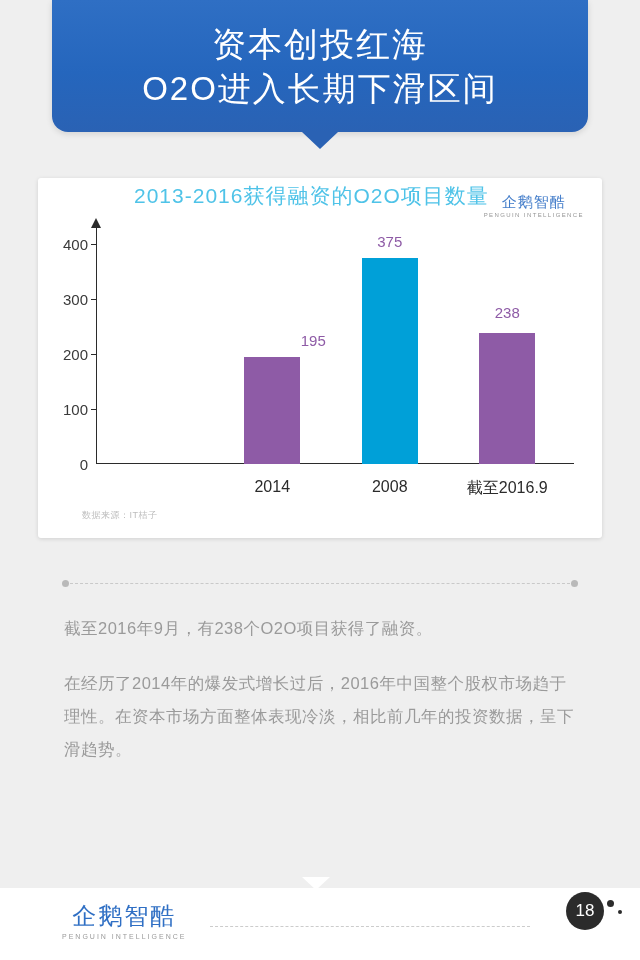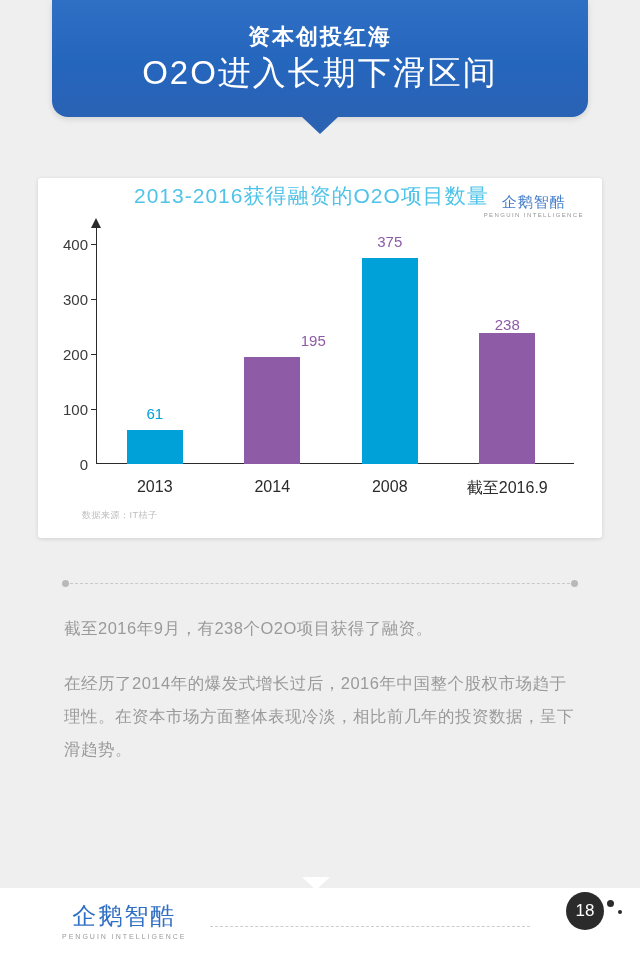--- a/index.html
+++ b/index.html
@@ -24,24 +24,24 @@
   }
   .banner {
     background: linear-gradient(180deg, #2f6fc4 0%, #2566bd 55%, #2a62b4 100%);
     border-radius: 0 0 16px 16px;
     padding: 22px 10px 22px 10px;
     text-align: center;
     box-shadow: 0 2px 6px rgba(0,0,0,0.12);
   }
   .banner-line1 {
     color: #ffffff;
-    font-size: 22px;
+    font-size: 34px;
     letter-spacing: 2px;
     line-height: 1.32;
-    font-weight: bold;
+    font-weight: normal;
   }
   .banner-line2 {
     color: #ffffff;
     font-size: 33px;
     letter-spacing: 2px;
     line-height: 1.32;
     font-weight: normal;
   }
   .banner-arrow {
     width: 0;
@@ -321,38 +321,33 @@
         <div class="ytick-mark" style="top: 165px;"></div>
         <div class="ytick" style="top: 110px;">200</div>
         <div class="ytick-mark" style="top: 110px;"></div>
         <div class="ytick" style="top: 55px;">300</div>
         <div class="ytick-mark" style="top: 55px;"></div>
         <div class="ytick" style="top: 0px;">400</div>
         <div class="ytick-mark" style="top: 0px;"></div>
       </div>
 
     <div class="bars" id="bars">
-        <div class="bar-slot" style="left: 0px; width: 117.5px;">
-          <div class="bar" style="height: 33.55px; background: rgb(0, 160, 216);"></div>
-          <div class="bar-val" style="bottom: 41.55px; color: rgb(0, 160, 216);">61</div>
-          <div class="xlabel">2013</div>
-        </div>
         <div class="bar-slot" style="left: 117.5px; width: 117.5px;">
           <div class="bar" style="height: 107.25px; background: rgb(142, 91, 166);"></div>
           <div class="bar-val" style="bottom: 115.25px; color: rgb(142, 91, 166); margin-left: 41px;">195</div>
           <div class="xlabel">2014</div>
         </div>
         <div class="bar-slot" style="left: 235px; width: 117.5px;">
           <div class="bar" style="height: 206.25px; background: rgb(0, 160, 216);"></div>
           <div class="bar-val" style="bottom: 214.25px; color: rgb(142, 91, 166);">375</div>
           <div class="xlabel">2008</div>
         </div>
         <div class="bar-slot" style="left: 352.5px; width: 117.5px;">
           <div class="bar" style="height: 130.9px; background: rgb(142, 91, 166);"></div>
-          <div class="bar-val" style="bottom: 131px; color: rgb(142, 91, 166);">238</div>
+          <div class="bar-val" style="bottom: 143px; color: rgb(142, 91, 166);">238</div>
           <div class="xlabel">截至2016.9</div>
         </div>
       </div>
   </div>
 
   <div class="source">数据来源：IT桔子</div>
 </div>
 
 <div class="divider">
   <div class="dot left"></div>

